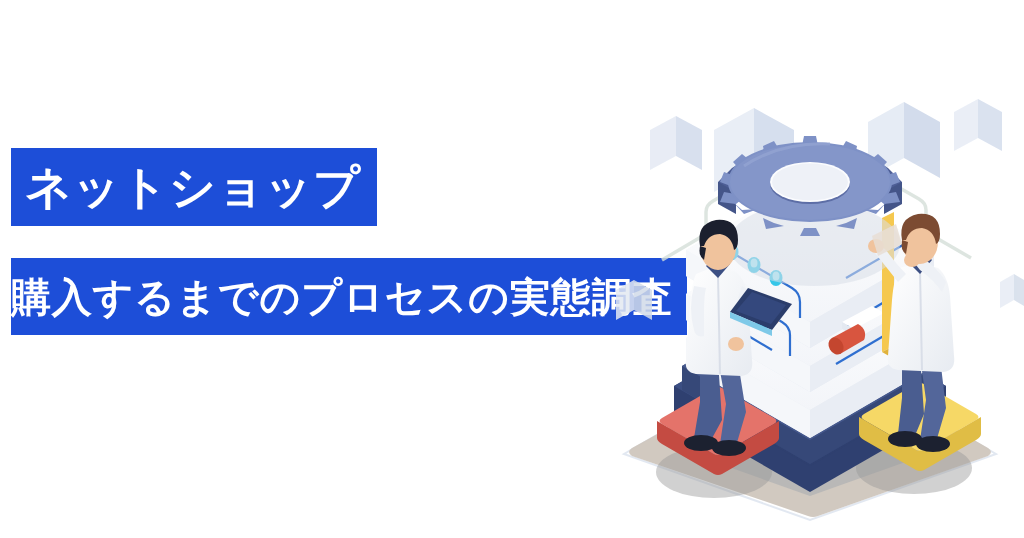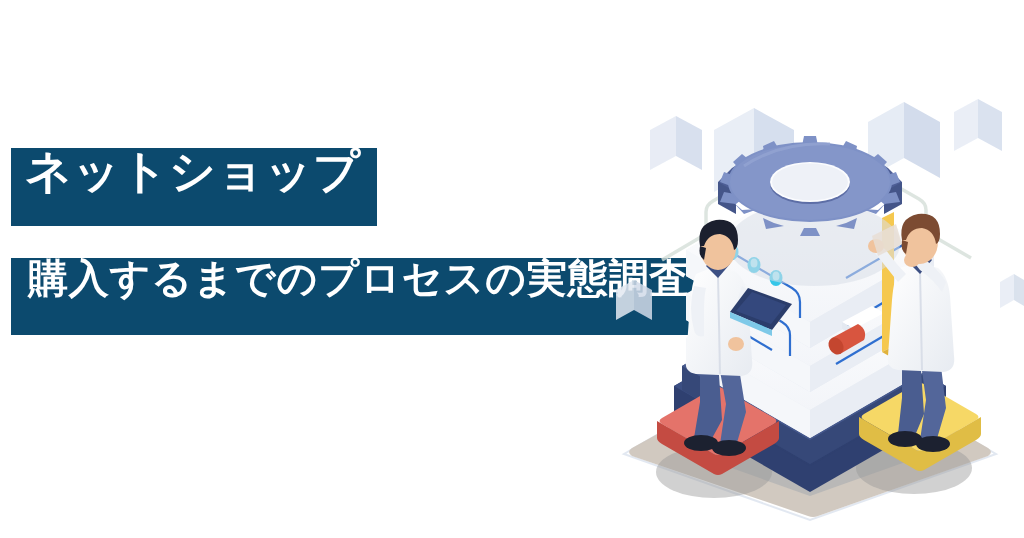--- a/index.html
+++ b/index.html
@@ -17,42 +17,43 @@
     position: relative;
     width: 1024px;
     height: 538px;
     background: #ffffff;
     overflow: hidden;
   }
 
   
   .title-band {
     position: absolute;
-    background: #0c4a6e;
+    background: #1d4ed8;
     color: #ffffff;
     display: flex;
+    align-items: center;
     box-sizing: border-box;
     white-space: nowrap;
     font-weight: 700;
     letter-spacing: 0.02em;
     font-family: "DejaVu Sans", "Liberation Sans", sans-serif;
   }
   #title-line-1 {
     left: 11px;
     top: 148px;
     height: 78px;
     padding: 0 16px 0 14px;
     font-size: 46px;
     line-height: 1;
   }
   #title-line-2 {
     left: 11px;
     top: 258px;
     height: 77px;
-    padding: 0 14px 0 17px;
+    padding: 0 14px 0 0;
     font-size: 40px;
     line-height: 1;
   }
 
   
   #illustration {
     position: absolute;
     left: 596px;
     top: 60px;
     width: 428px;

